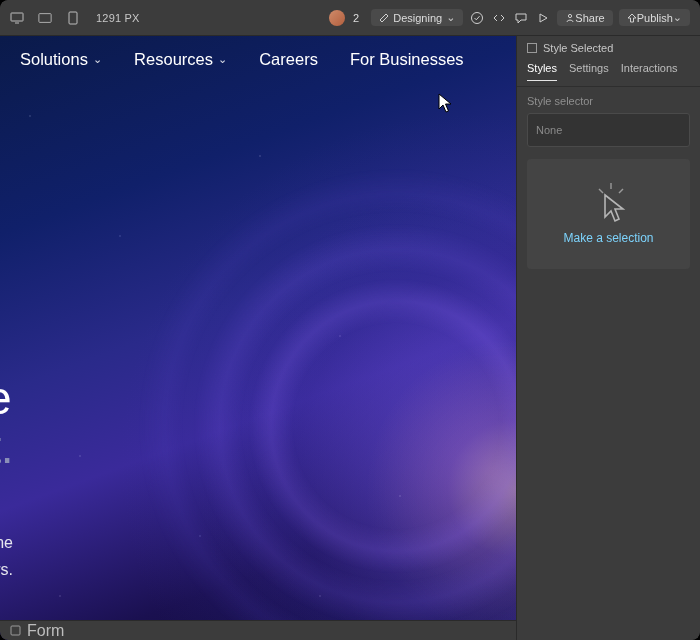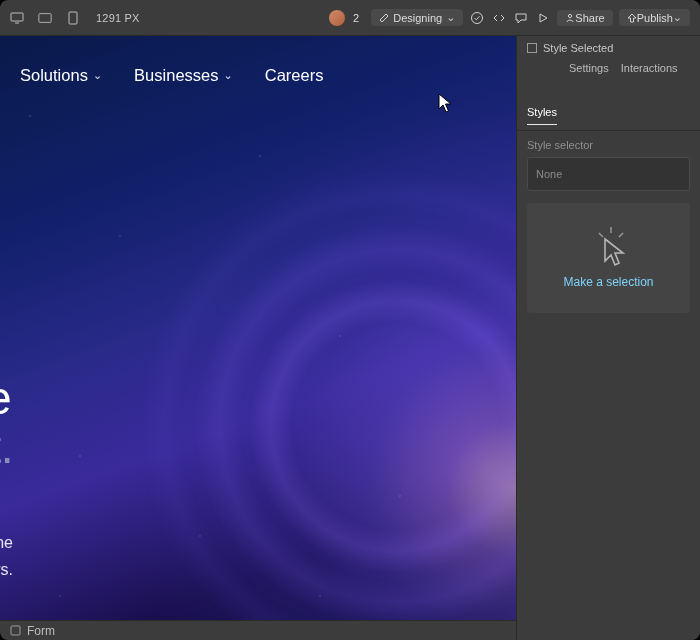--- a/index.html
+++ b/index.html
@@ -83,21 +83,21 @@
       radial-gradient(1px 1px at 340px 300px, #c8b8ff, transparent),
       radial-gradient(1px 1px at 80px 420px, #cfd8ff, transparent),
       radial-gradient(1px 1px at 200px 500px, #b8c4ff, transparent),
       radial-gradient(1px 1px at 400px 460px, #dcd6ff, transparent),
       radial-gradient(1px 1px at 60px 560px, #cac4ff, transparent),
       radial-gradient(1px 1px at 320px 560px, #cac4ff, transparent);
     opacity:0.45;
   }
 
   .site-nav {
-    position:absolute; top:24px; left:0; right:0;
+    position:absolute; top:8px; left:0; right:0;
     display:flex; gap:32px; padding:6px 20px;
     font-size:16.5px; color:#fff; font-weight:400;
   }
   .site-nav .nav-item { display:flex; align-items:center; gap:5px; cursor:pointer; }
   .chev { font-size:11px; opacity:0.85; }
 
   .hero {
     position:absolute; left:-74px; top:290px; color:#fff;
   }
   .hero h1 { font-size:46px; font-weight:500; line-height:1.05; letter-spacing:-0.5px; }
@@ -108,34 +108,34 @@
     position:absolute; width:14px; height:20px; pointer-events:none;
     left:438px; top:57px;
   }
   .cursor svg { display:block; }
 
   
   .bottom-bar {
     position:absolute; left:0; right:0; bottom:0; height:20px;
     background:#3c3c3c; border-top:1px solid #2a2a2a;
     display:flex; align-items:center; padding:0 10px; gap:6px;
-    font-size:12px; color:#bdbdbd;
+    font-size:16px; color:#bdbdbd;
   }
   .bc-icon { width:11px; height:11px; display:inline-flex; }
 
   
   .panel {
     width:184px; background:#3c3c3c; border-left:1px solid #2a2a2a;
     display:flex; flex-direction:column; font-size:11px; color:#c7c7c7;
   }
   .panel-top { display:flex; align-items:center; gap:6px; padding:6px 10px 4px; }
   .panel-top .sq { width:10px; height:10px; border:1px solid #9a9a9a; display:inline-block; }
   .tabs { display:flex; gap:12px; padding:0 10px 6px; border-bottom:1px solid #2e2e2e; }
   .tabs .tab { padding:4px 0 6px; color:#bdbdbd; cursor:pointer; }
-  .tabs .tab.active { color:#fff; border-bottom:1px solid #e6e6e6; margin-bottom:-1px;margin-top:44px; }
+  .tabs .tab.active { color:#fff; border-bottom:1px solid #e6e6e6; margin-bottom:-1px; }
   .section-label { padding:8px 10px 6px; color:#8f8f8f; }
   .selector-box {
     margin:0 10px; height:22px; background:#333333; border:1px solid #4a4a4a;
     border-radius:3px; display:flex; align-items:center; padding:16px 8px; color:#8a8a8a;
   }
 
   .empty-state {
     margin:12px 10px; background:#444444; border-radius:4px;
     padding:22px 10px 18px; text-align:center; color:#d0d0d0;
   }
@@ -228,25 +228,28 @@
       <div class="canvas">
         <div class="stars"></div>
         <div class="swirl"></div>
 
         <div class="site-nav">
           <div class="nav-item">
             <span>Solutions</span>
             <span class="chev">⌄</span>
           </div>
           <div class="nav-item">
-            <span>Businesses</span>
+            <span>Resources</span>
             <span class="chev">⌄</span>
           </div>
           <div class="nav-item">
             <span>Careers</span>
+          </div>
+          <div class="nav-item">
+            <span>For Businesses</span>
           </div>
         </div>
 
         <div class="hero">
           <h1>
             <br>
             <span>nine</span><br>
             <span class="muted"><span>that.</span></span>
           </h1>
           <p>

